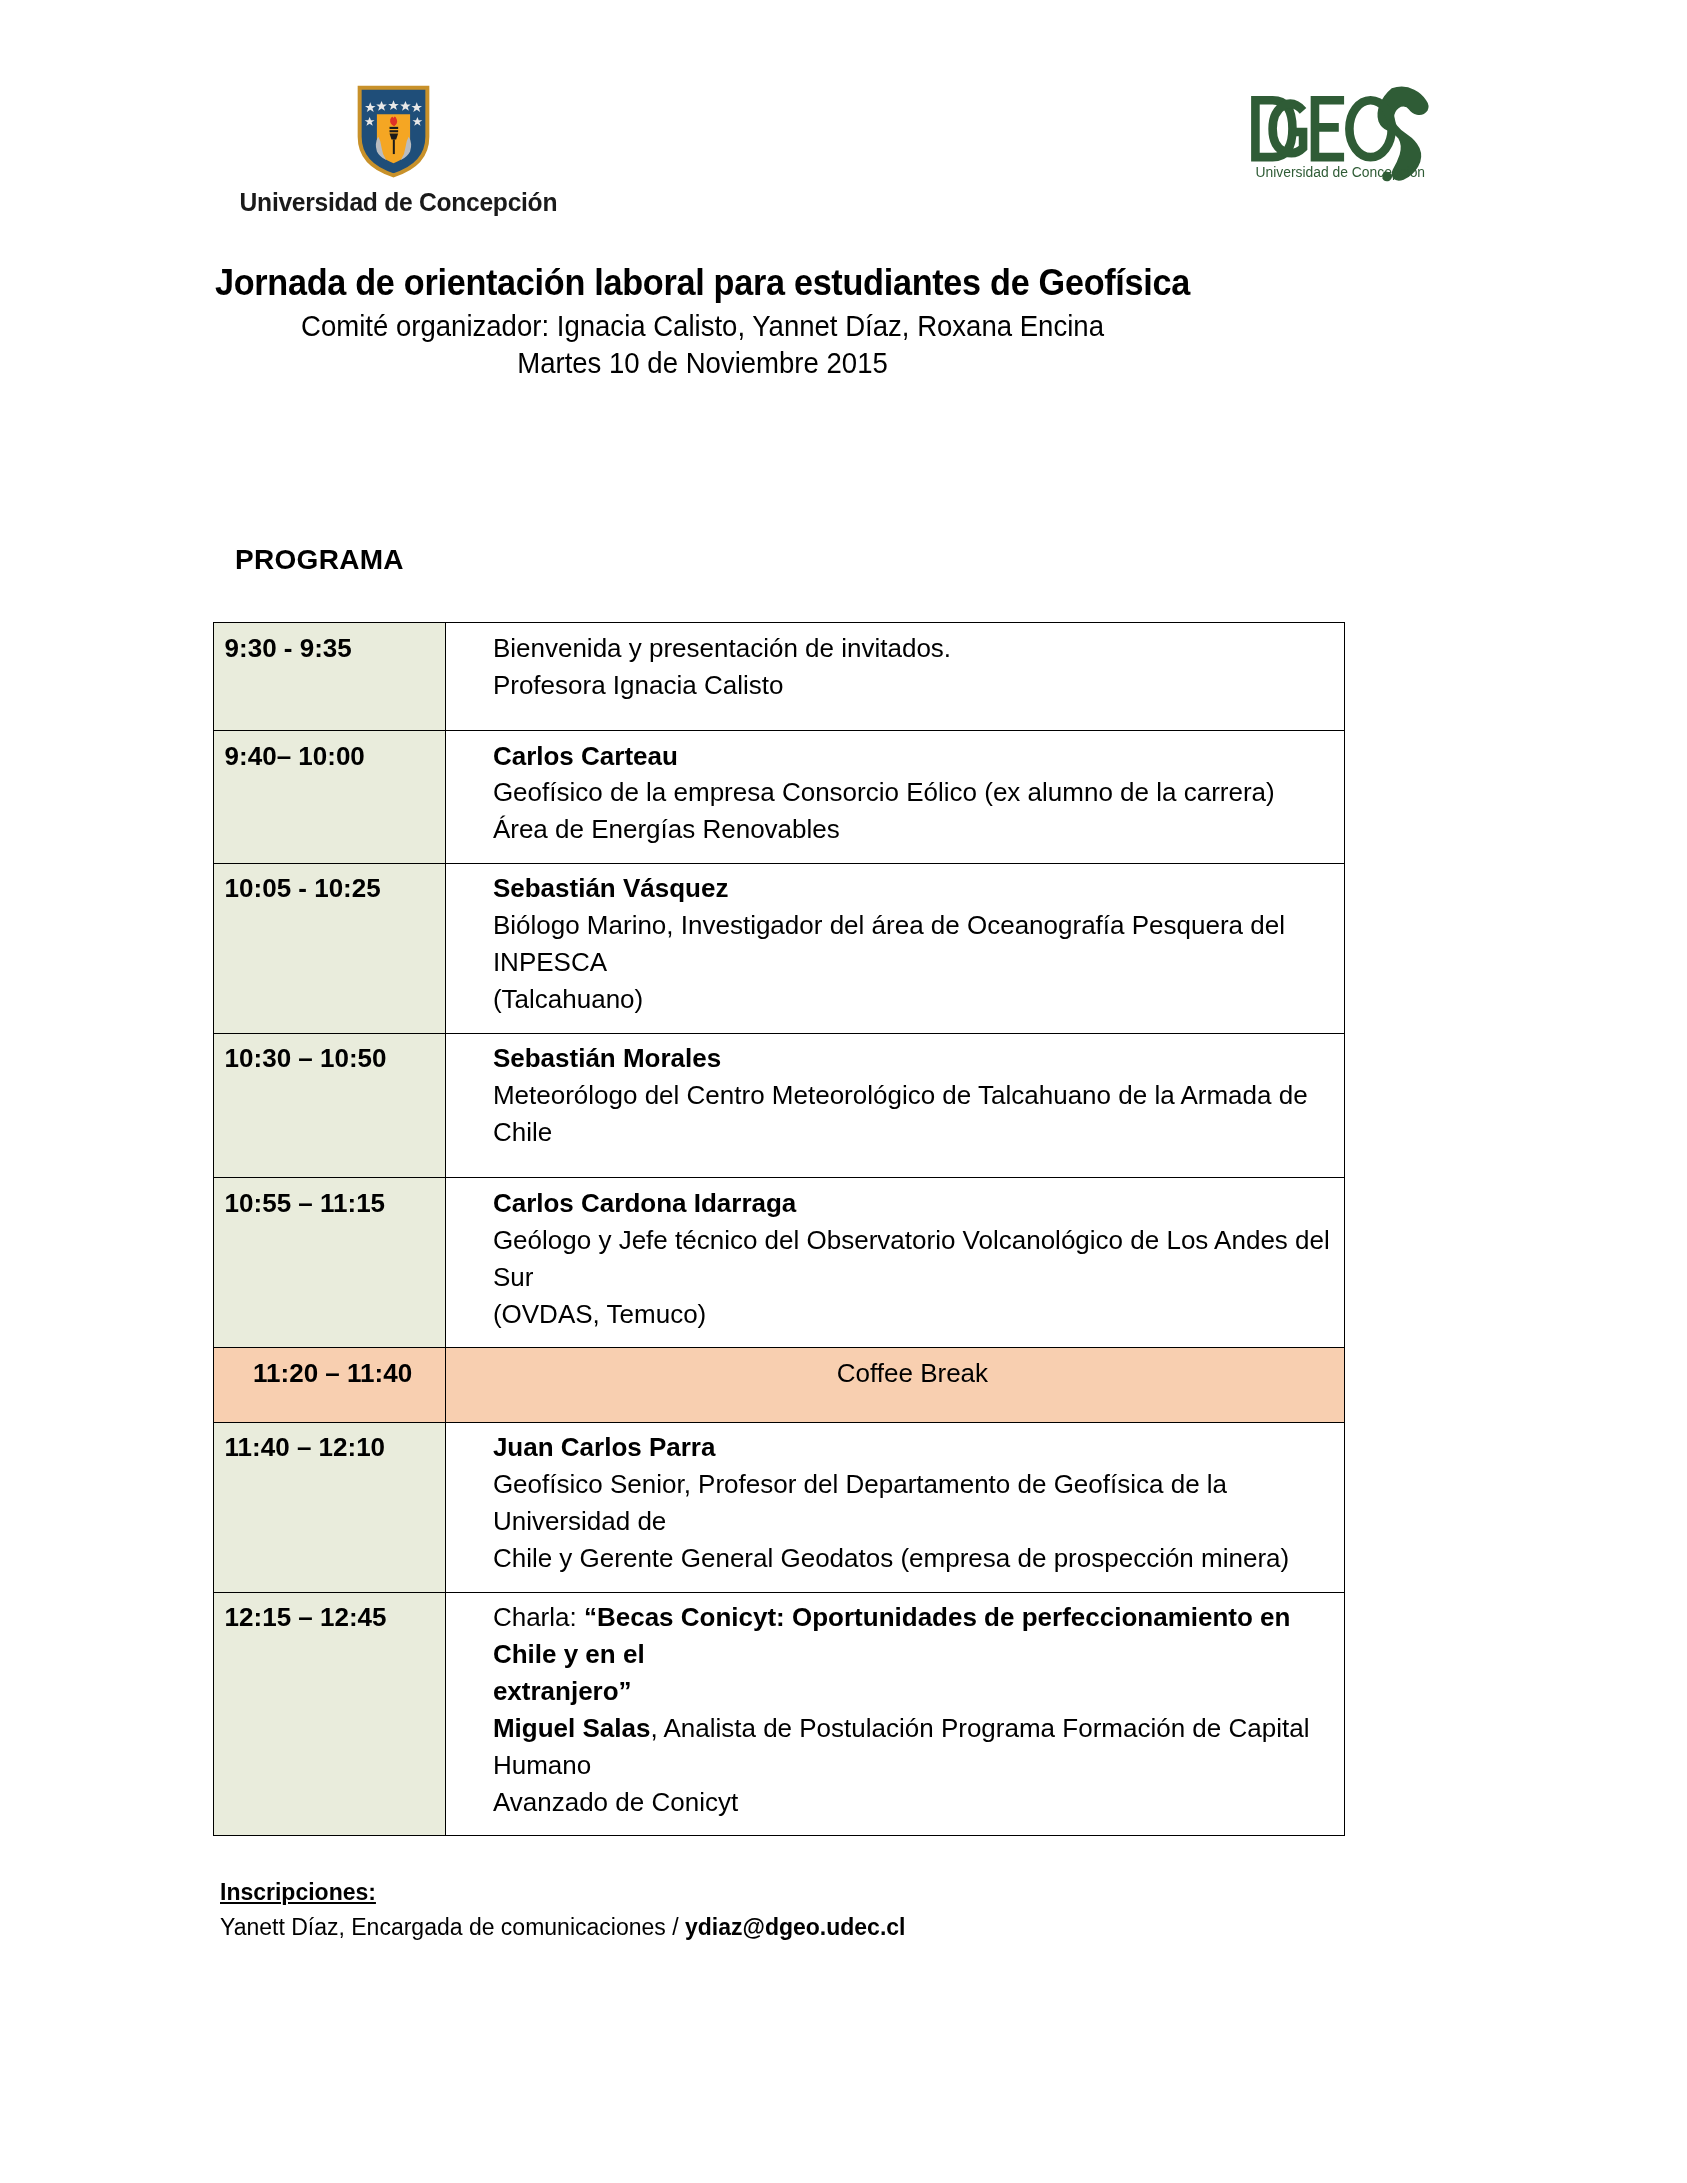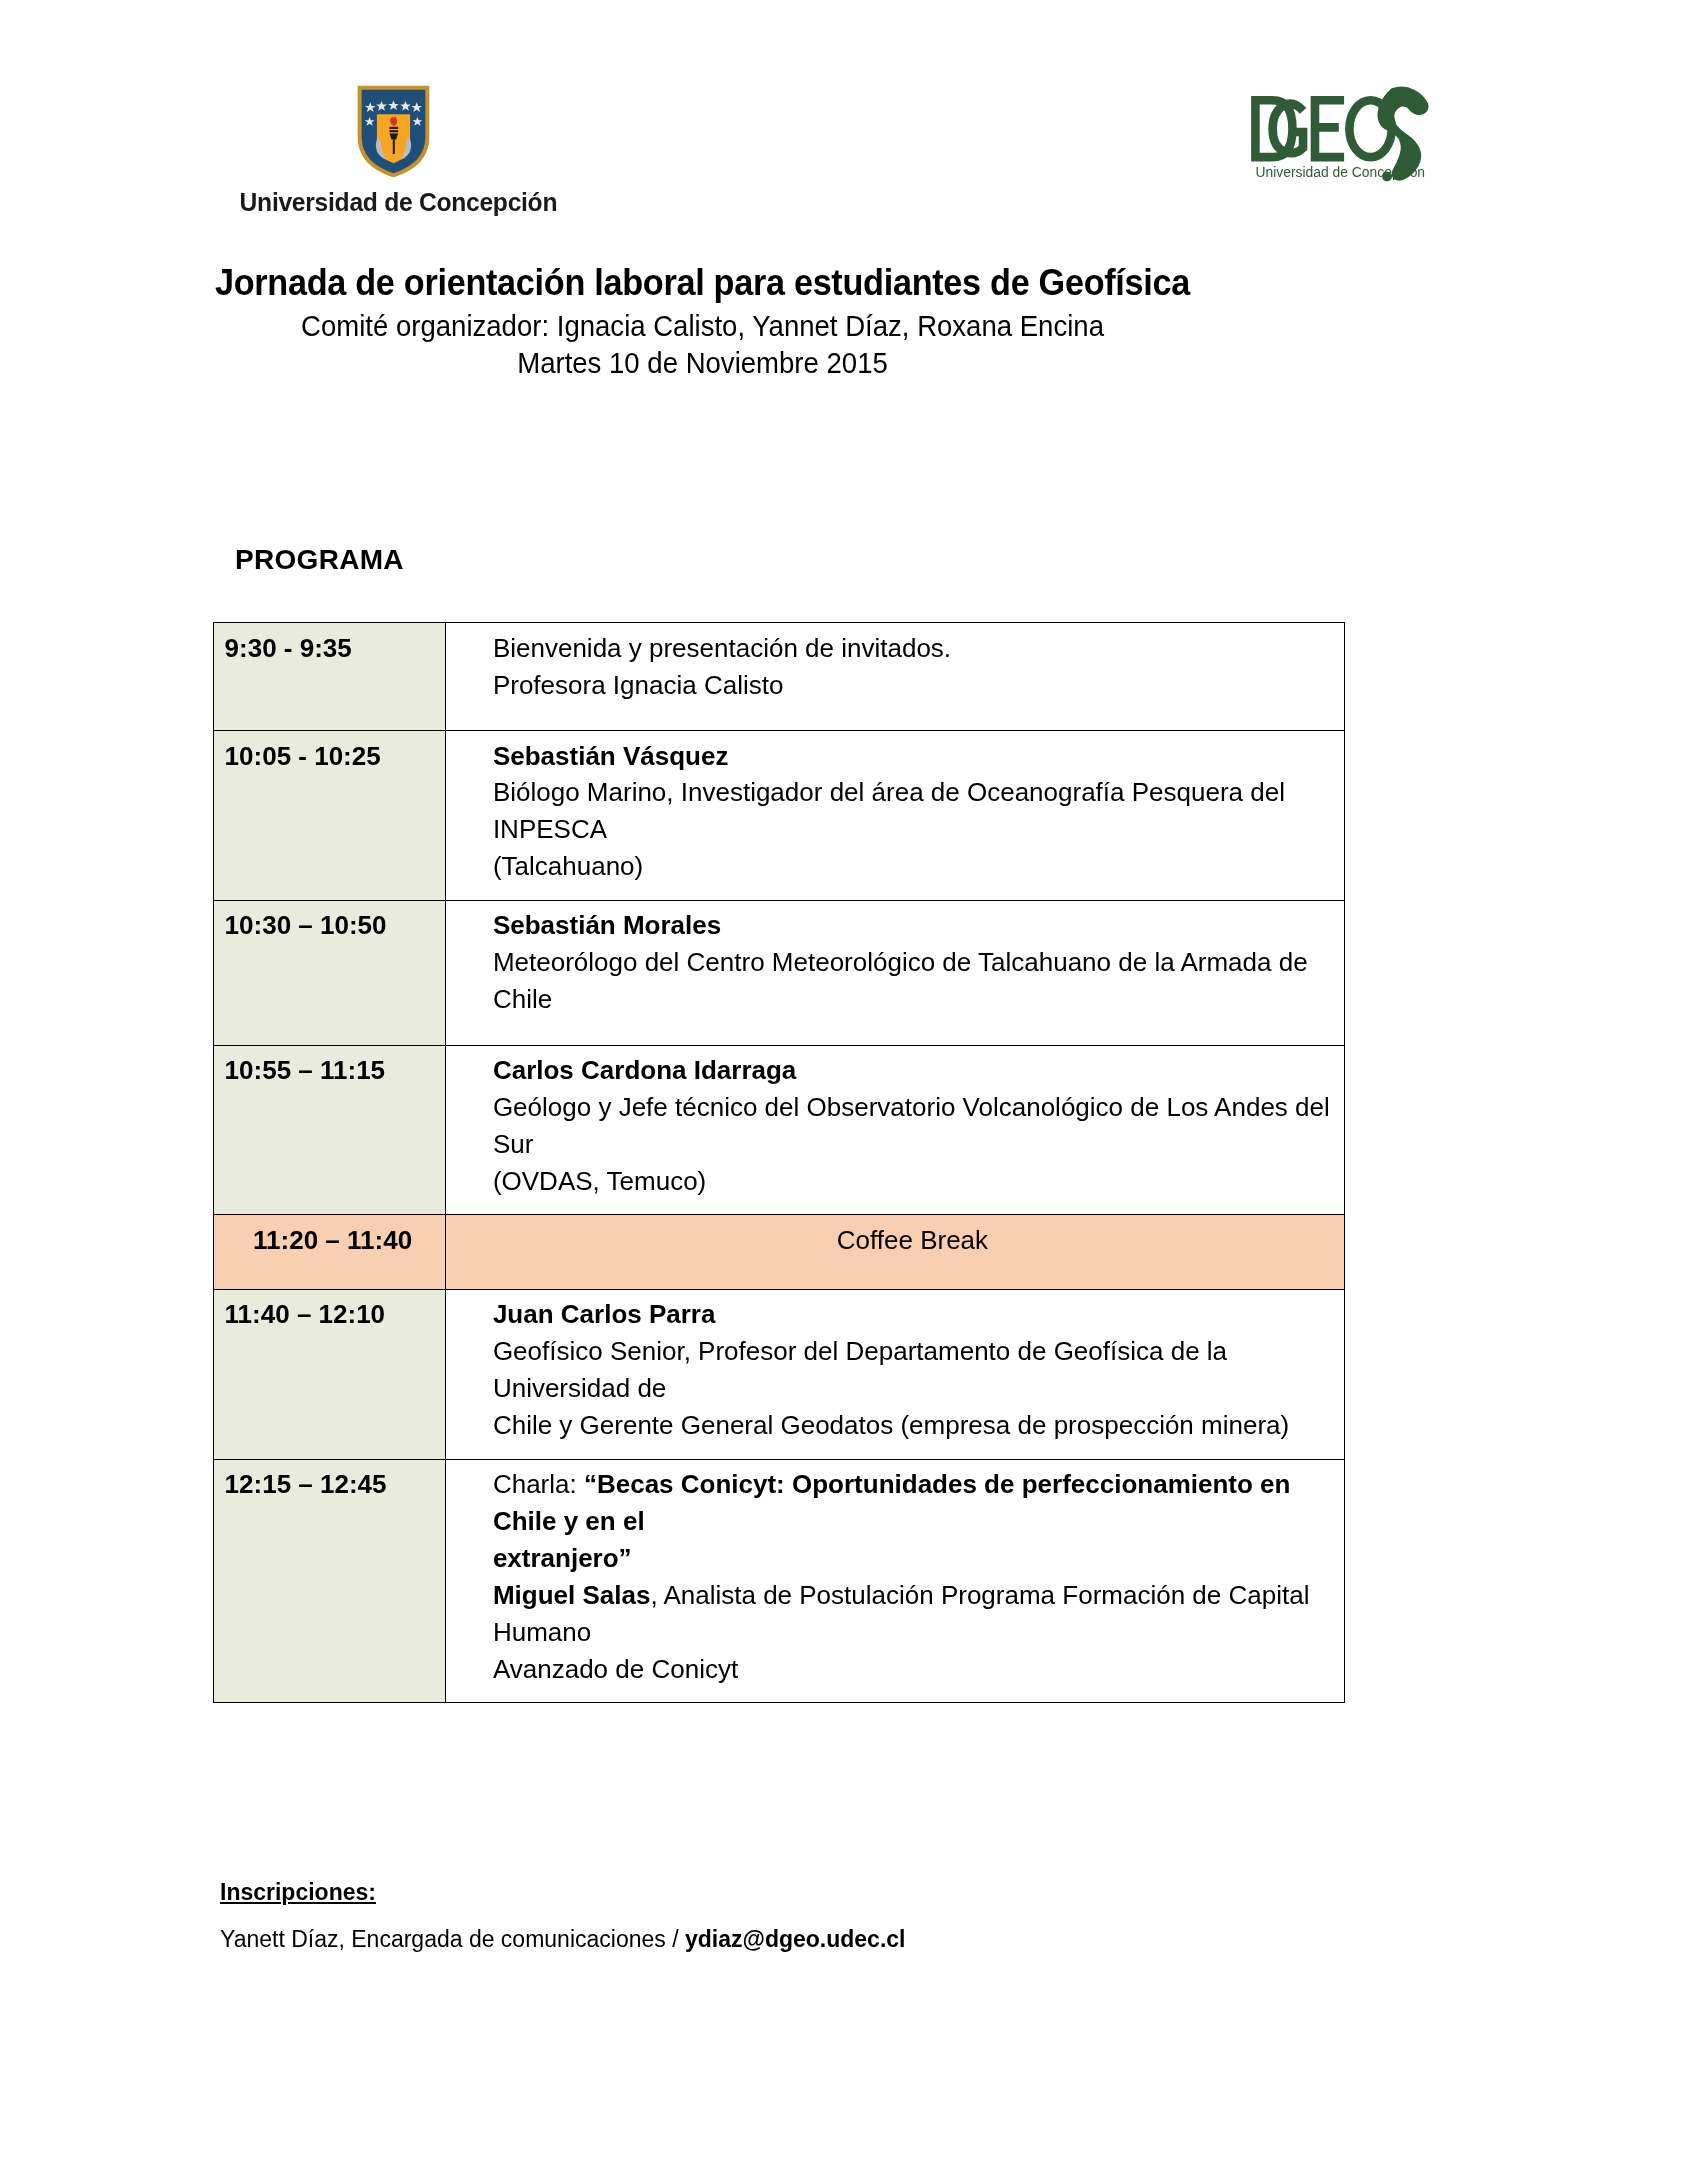--- a/index.html
+++ b/index.html
@@ -147,21 +147,21 @@
     left: 220px;
     top: 1876px;
     font-size: 23px;
     line-height: 1.45;
   }
   .footer .insc {
     font-weight: bold;
     text-decoration: underline;
     display: block;
   }
-  .footer .contact { display: block; margin-top: 14px; }
+  .footer .contact { display: block; margin-top: 2px; }
 </style>
 </head>
 <body>
 
 <div class="page">
 
   <div class="header">
 
     <div class="udec-logo">
       <div class="udec-shield">
@@ -233,20 +233,28 @@
     <tbody>
 
       <tr>
         <td class="time-cell">9:30 - 9:35</td>
         <td class="desc-cell pad-extra">
           <span class="line">Bienvenida y presentación de invitados.</span>
           <span class="line">Profesora Ignacia Calisto</span>
         </td>
       </tr>
 
+      <tr>
+        <td class="time-cell">9:40– 10:00</td>
+        <td class="desc-cell">
+          <span class="line b">Carlos Carteau</span>
+          <span class="line">Geofísico de la empresa Consorcio Eólico (ex alumno de la carrera)</span>
+          <span class="line">Área de Energías Renovables</span>
+        </td>
+      </tr>
 
       <tr>
         <td class="time-cell">10:05 - 10:25</td>
         <td class="desc-cell">
           <span class="line b">Sebastián Vásquez</span>
           <span class="line">Biólogo Marino, Investigador del área de Oceanografía Pesquera del INPESCA</span>
           <span class="line">(Talcahuano)</span>
         </td>
       </tr>
 

